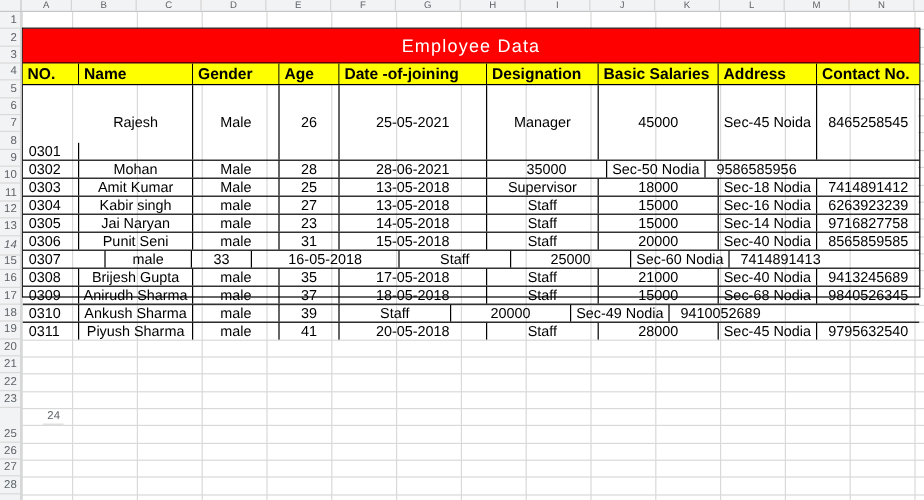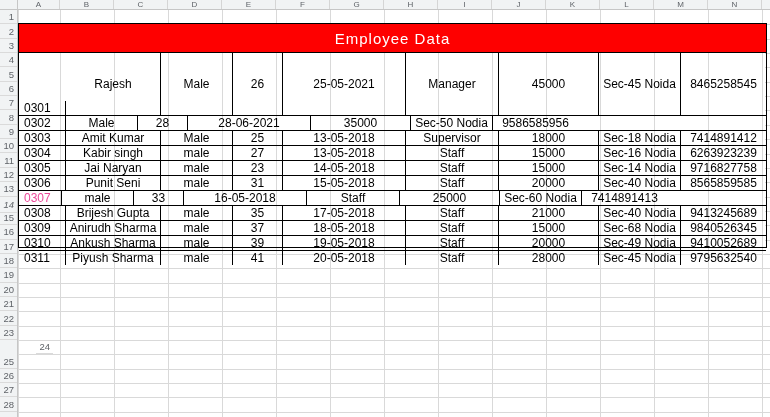--- a/index.html
+++ b/index.html
@@ -135,34 +135,46 @@
       <div class="rowhead-cell" style="top: 358.75px; height: 14.35px;">26</div>
       <div class="rowhead-cell" style="top: 373.1px; height: 14.35px;">27</div>
       <div class="rowhead-cell" style="top: 387.45px; height: 14.35px;">28</div>
     </div>
   <div class="corner-cell"></div>
 
   <div class="emp-table" style="border-color: rgb(0, 0, 0);">
     <div class="banner" style="background: rgb(254, 0, 0);">
       <span style="color: rgb(255, 255, 255);">Employee Data</span>
     </div>
+    <div class="thead" id="thead">
+        <div class="th" style="width: 47px; background: rgb(255, 255, 0); color: rgb(0, 0, 0);">NO.</div>
+        <div class="th" style="width: 95px; background: rgb(255, 255, 0); color: rgb(0, 0, 0);">Name</div>
+        <div class="th" style="width: 72px; background: rgb(255, 255, 0); color: rgb(0, 0, 0);">Gender</div>
+        <div class="th" style="width: 50px; background: rgb(255, 255, 0); color: rgb(0, 0, 0);">Age</div>
+        <div class="th" style="width: 123px; background: rgb(255, 255, 0); color: rgb(0, 0, 0);">Date -of-joining</div>
+        <div class="th" style="width: 93px; background: rgb(255, 255, 0); color: rgb(0, 0, 0);">Designation</div>
+        <div class="th" style="width: 100px; background: rgb(255, 255, 0); color: rgb(0, 0, 0);">Basic Salaries</div>
+        <div class="th" style="width: 82px; background: rgb(255, 255, 0); color: rgb(0, 0, 0);">Address</div>
+        <div class="th" style="width: 85px; background: rgb(255, 255, 0); color: rgb(0, 0, 0);">Contact No.</div>
+      </div>
     <div class="tbody" id="tbody">
         <div class="tr">
           <div class="td c0" style="width: 47px; color: rgb(0, 0, 0); margin-top: 48px;">0301</div>
           <div class="td c1" style="width: 95px; color: rgb(0, 0, 0);">Rajesh</div>
           <div class="td c2" style="width: 72px; color: rgb(0, 0, 0);">Male</div>
           <div class="td c3" style="width: 50px; color: rgb(0, 0, 0);">26</div>
           <div class="td c4" style="width: 123px; color: rgb(0, 0, 0);">25-05-2021</div>
           <div class="td c5" style="width: 93px; color: rgb(0, 0, 0);">Manager</div>
           <div class="td c6" style="width: 100px; color: rgb(0, 0, 0);">45000</div>
           <div class="td c7" style="width: 82px; color: rgb(0, 0, 0);">Sec-45 Noida</div>
           <div class="td c8" style="width: 85px; color: rgb(0, 0, 0);">8465258545</div>
         </div>
         <div class="tr">
           <div class="td c0" style="width: 47px; color: rgb(0, 0, 0);">0302</div>
+          <div class="td c1" style="width: 95px; color: rgb(0, 0, 0);">Mohan</div>
           <div class="td c2" style="width: 72px; color: rgb(0, 0, 0);">Male</div>
           <div class="td c3" style="width: 50px; color: rgb(0, 0, 0);">28</div>
           <div class="td c4" style="width: 123px; color: rgb(0, 0, 0);">28-06-2021</div>
           <div class="td c6" style="width: 100px; color: rgb(0, 0, 0);">35000</div>
           <div class="td c7" style="width: 82px; color: rgb(0, 0, 0);">Sec-50 Nodia</div>
           <div class="td c8" style="width: 85px; color: rgb(0, 0, 0);">9586585956</div>
         </div>
         <div class="tr">
           <div class="td c0" style="width: 47px; color: rgb(0, 0, 0);">0303</div>
           <div class="td c1" style="width: 95px; color: rgb(0, 0, 0);">Amit Kumar</div>
@@ -201,21 +213,21 @@
           <div class="td c1" style="width: 95px; color: rgb(0, 0, 0);">Punit Seni</div>
           <div class="td c2" style="width: 72px; color: rgb(0, 0, 0);">male</div>
           <div class="td c3" style="width: 50px; color: rgb(0, 0, 0);">31</div>
           <div class="td c4" style="width: 123px; color: rgb(0, 0, 0);">15-05-2018</div>
           <div class="td c5" style="width: 93px; color: rgb(0, 0, 0);">Staff</div>
           <div class="td c6" style="width: 100px; color: rgb(0, 0, 0);">20000</div>
           <div class="td c7" style="width: 82px; color: rgb(0, 0, 0);">Sec-40 Nodia</div>
           <div class="td c8" style="width: 85px; color: rgb(0, 0, 0);">8565859585</div>
         </div>
         <div class="tr">
-          <div class="td c0" style="width: 43px; color: #ec4899;">0307</div>
+          <div class="td c0" style="width: 69px; color: #000000;">0307</div>
           <div class="td c2" style="width: 72px; color: rgb(0, 0, 0);">male</div>
           <div class="td c3" style="width: 50px; color: rgb(0, 0, 0);">33</div>
           <div class="td c4" style="width: 123px; color: rgb(0, 0, 0);">16-05-2018</div>
           <div class="td c5" style="width: 93px; color: rgb(0, 0, 0);">Staff</div>
           <div class="td c6" style="width: 100px; color: rgb(0, 0, 0);">25000</div>
           <div class="td c7" style="width: 82px; color: rgb(0, 0, 0);">Sec-60 Nodia</div>
           <div class="td c8" style="width: 85px; color: rgb(0, 0, 0);">7414891413</div>
         </div>
         <div class="tr">
           <div class="td c0" style="width: 47px; color: rgb(0, 0, 0);">0308</div>
@@ -237,21 +249,20 @@
           <div class="td c5" style="width: 93px; color: rgb(0, 0, 0);">Staff</div>
           <div class="td c6" style="width: 100px; color: rgb(0, 0, 0);">15000</div>
           <div class="td c7" style="width: 82px; color: rgb(0, 0, 0);">Sec-68 Nodia</div>
           <div class="td c8" style="width: 85px; color: rgb(0, 0, 0);">9840526345</div>
         </div>
         <div class="tr">
           <div class="td c0" style="width: 47px; color: rgb(0, 0, 0);">0310</div>
           <div class="td c1" style="width: 95px; color: rgb(0, 0, 0);">Ankush Sharma</div>
           <div class="td c2" style="width: 72px; color: rgb(0, 0, 0);">male</div>
           <div class="td c3" style="width: 50px; color: rgb(0, 0, 0);">39</div>
-          <div class="td c4" style="width: 123px; color: rgb(0, 0, 0);">19-05-2018</div>
           <div class="td c5" style="width: 93px; color: rgb(0, 0, 0);">Staff</div>
           <div class="td c6" style="width: 100px; color: rgb(0, 0, 0);">20000</div>
           <div class="td c7" style="width: 82px; color: rgb(0, 0, 0);">Sec-49 Nodia</div>
           <div class="td c8" style="width: 85px; color: rgb(0, 0, 0);">9410052689</div>
         </div>
         <div class="tr">
           <div class="td c0" style="width: 47px; color: rgb(0, 0, 0);">0311</div>
           <div class="td c1" style="width: 95px; color: rgb(0, 0, 0);">Piyush Sharma</div>
           <div class="td c2" style="width: 72px; color: rgb(0, 0, 0);">male</div>
           <div class="td c3" style="width: 50px; color: rgb(0, 0, 0);">41</div>

